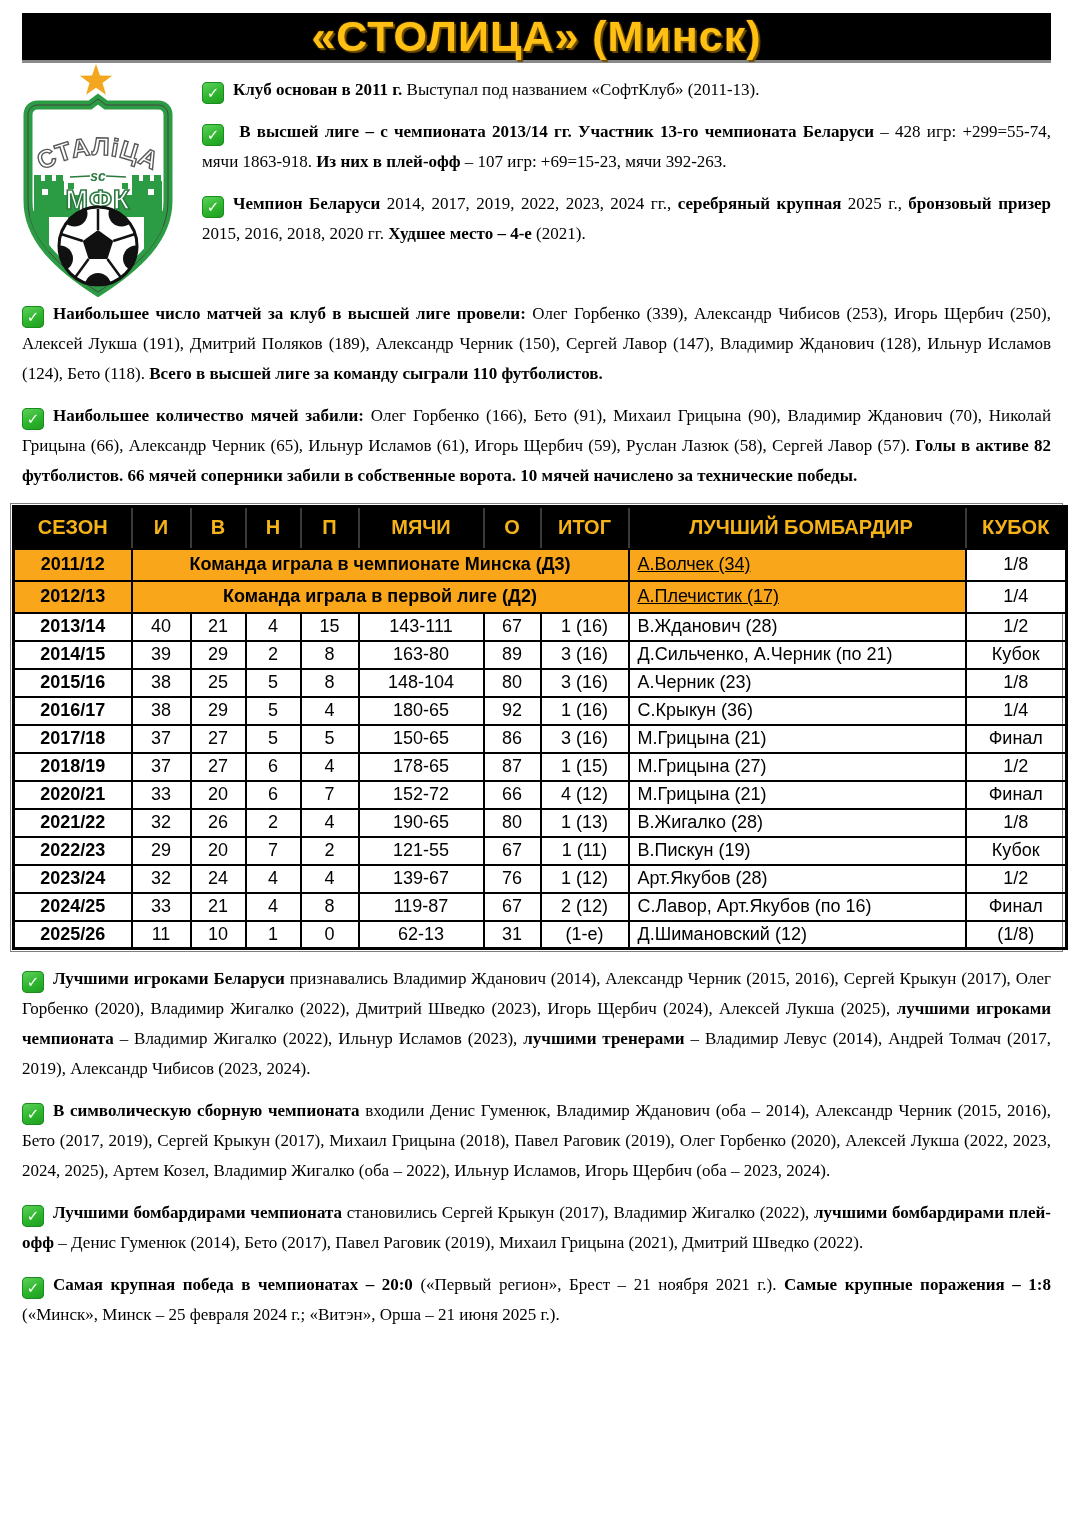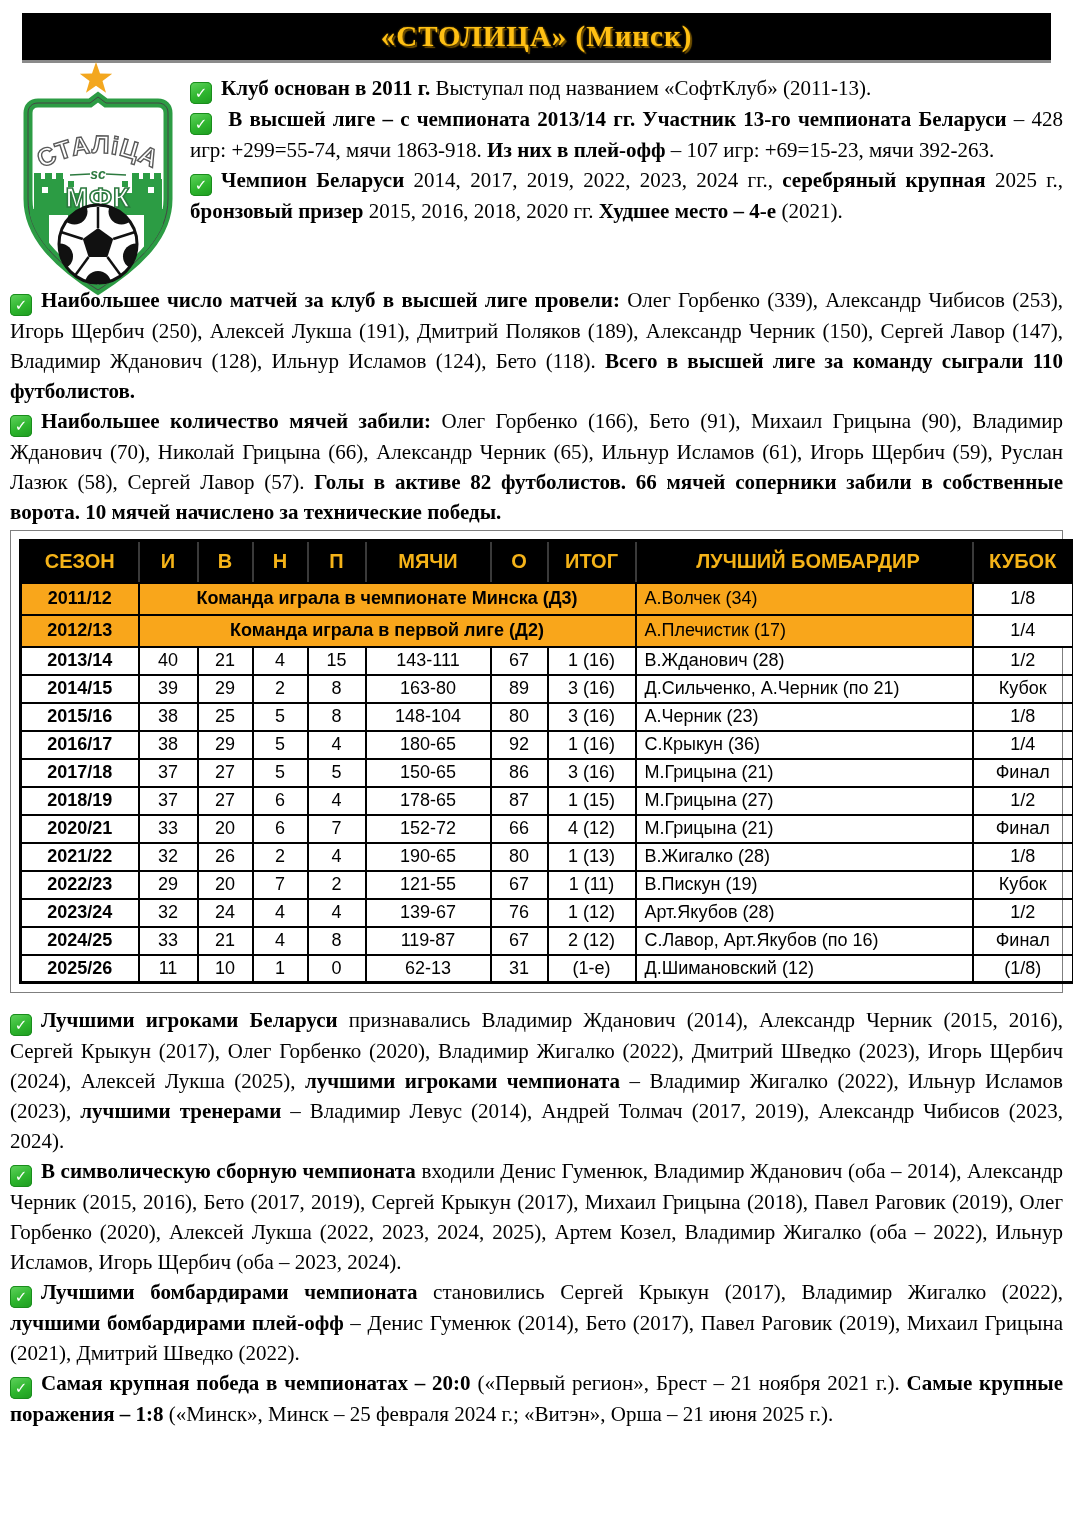--- a/index.html
+++ b/index.html
@@ -13,36 +13,36 @@
 
   
   .title-bar {
     margin: 13px 12px 0;
     height: 50px;
     background: #000;
     border-bottom: 3px solid #8a8a8a;
     display: flex; align-items: center; justify-content: center;
   }
   .title-bar .title-text {
-    font-family: Liberation Serif, serif;
+    font-family: Liberation Sans, sans-serif;
     font-weight: bold;
-    font-size: 29px;
+    font-size: 43px;
     letter-spacing: 1px;
     color: #FFC013;
     text-shadow: 2px 2px 1px #6e4e00, 0 0 2px #8a6300;
   }
 
   
   .top { position: relative; margin-top: 10px; padding-left: 180px; min-height: 212px; }
   .logo-wrap { position: absolute; left: 8px; top: -12px; width: 160px; height: 235px; }
 
   
   .para {
-    margin: 0;
-    font-size: 21px;
+    margin: 12px;
+    font-size: 17px;
     line-height: 30px;
     text-align: justify;
   }
   .para b { color: #000; }
   .check {
     display: inline-block;
     width: 22px; height: 22px;
     border-radius: 5px;
     background: linear-gradient(155deg, #62d45f 0%, #2eb52e 55%, #1d9b1f 100%);
     box-shadow: inset 0 0 0 1px #1a8c1c;
@@ -53,21 +53,21 @@
     line-height: 22px;
     text-align: center;
     margin-right: 9px;
     vertical-align: -3px;
   }
   .check::before { content: "\2713"; }
 
   
   .table-frame {
     border: 1px solid #7f7f7f;
-    padding: 8px;
+    padding: 1px;
     margin: 3px 0 10px;
   }
   table.seasons {
     width: 100%;
     border-collapse: collapse;
     table-layout: fixed;
     font-family: "Liberation Sans", sans-serif;
   }
   table.seasons th, table.seasons td {
     border: 2px solid #000;
@@ -84,21 +84,21 @@
     font-weight: bold;
     height: 42px;
     border-color: #000;
     border-right-color: #3a3a3a;
   }
   table.seasons thead th.left { text-align: center; padding-left: 10px; margin-left: 37px; }
   table.seasons tbody td { height: 28px; font-size: 18px; }
   table.seasons td.season { font-weight: bold; }
   table.seasons td.scorer { text-align: left; padding-left: 8px; }
   table.seasons tr.span td { background: #F9A61B; font-weight: bold; height: 32px; }
-  table.seasons tr.span td.scorer { font-weight: normal; }
+  table.seasons tr.span td.scorer { font-weight: normal; text-decoration: underline; }
   table.seasons tr.span td.cup-white { background: #fff; font-weight: normal; }
 
   .footer-paras { margin-top: 12px; }
 
   
   svg text { font-family: "Liberation Sans", sans-serif; }
 </style>
 </head>
 <body>
 

